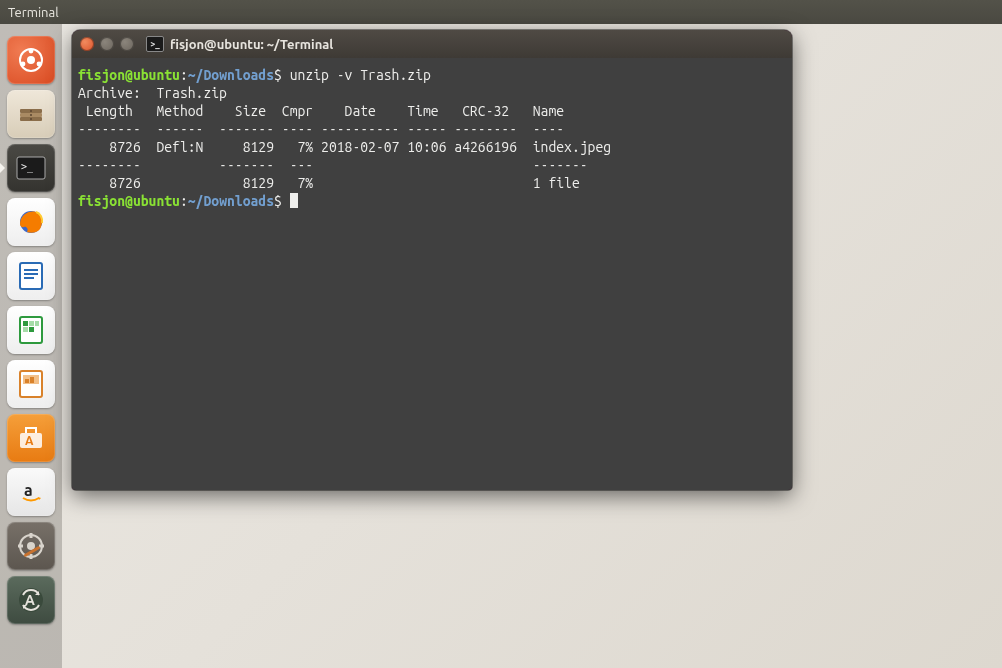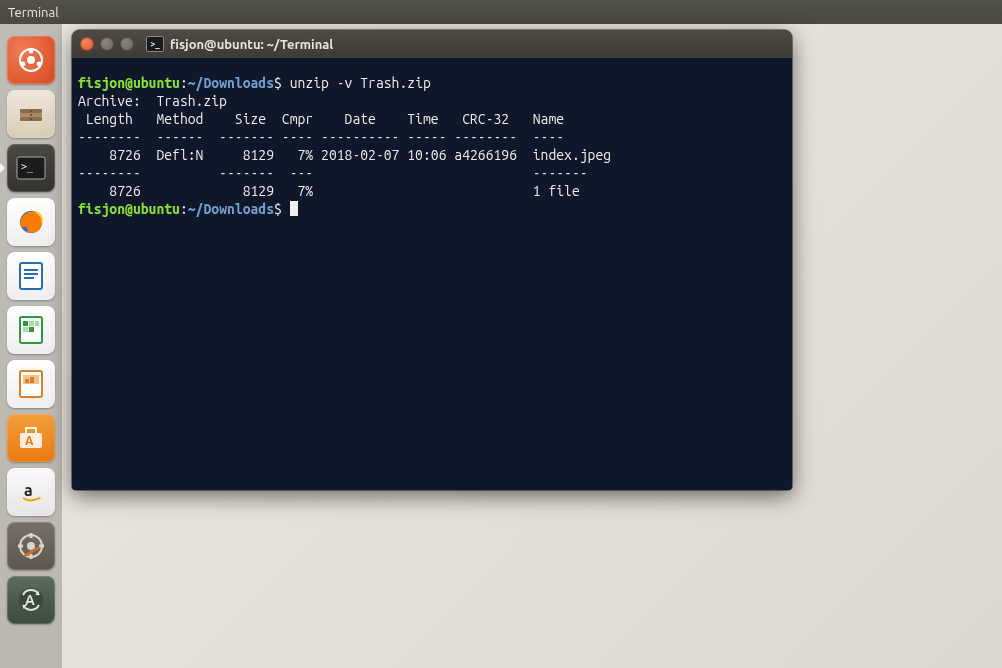--- a/index.html
+++ b/index.html
@@ -120,26 +120,26 @@
     background: #1a1a1a;
     border: 1px solid #888;
     border-radius: 2px;
     display:flex;align-items:center;justify-content:center;
     color:#ddd;font-size:9px;line-height:1;
   }
 
   .term-body {
     position: absolute;
     left: 0; top: 28px; right: 0; bottom: 0;
-    background: #0f172a;
+    background: #404040;
     color: #eee;
     font-family: "Ubuntu Mono", "DejaVu Sans Mono", Menlo, Consolas, monospace;
     font-size: 14px;
     line-height: 18px;
-    padding: 16px 6px;
+    padding: 8px 6px;
     white-space: pre;
     overflow: hidden;
   }
   .c-green  { color: #8ae234; font-weight: bold; }
   .c-blue   { color: #729fcf; font-weight: bold; }
   .c-white  { color: #eeeeec; }
   .cursor {
     display:inline-block;
     width: 8px; height: 15px;
     background: #eeeeec;

